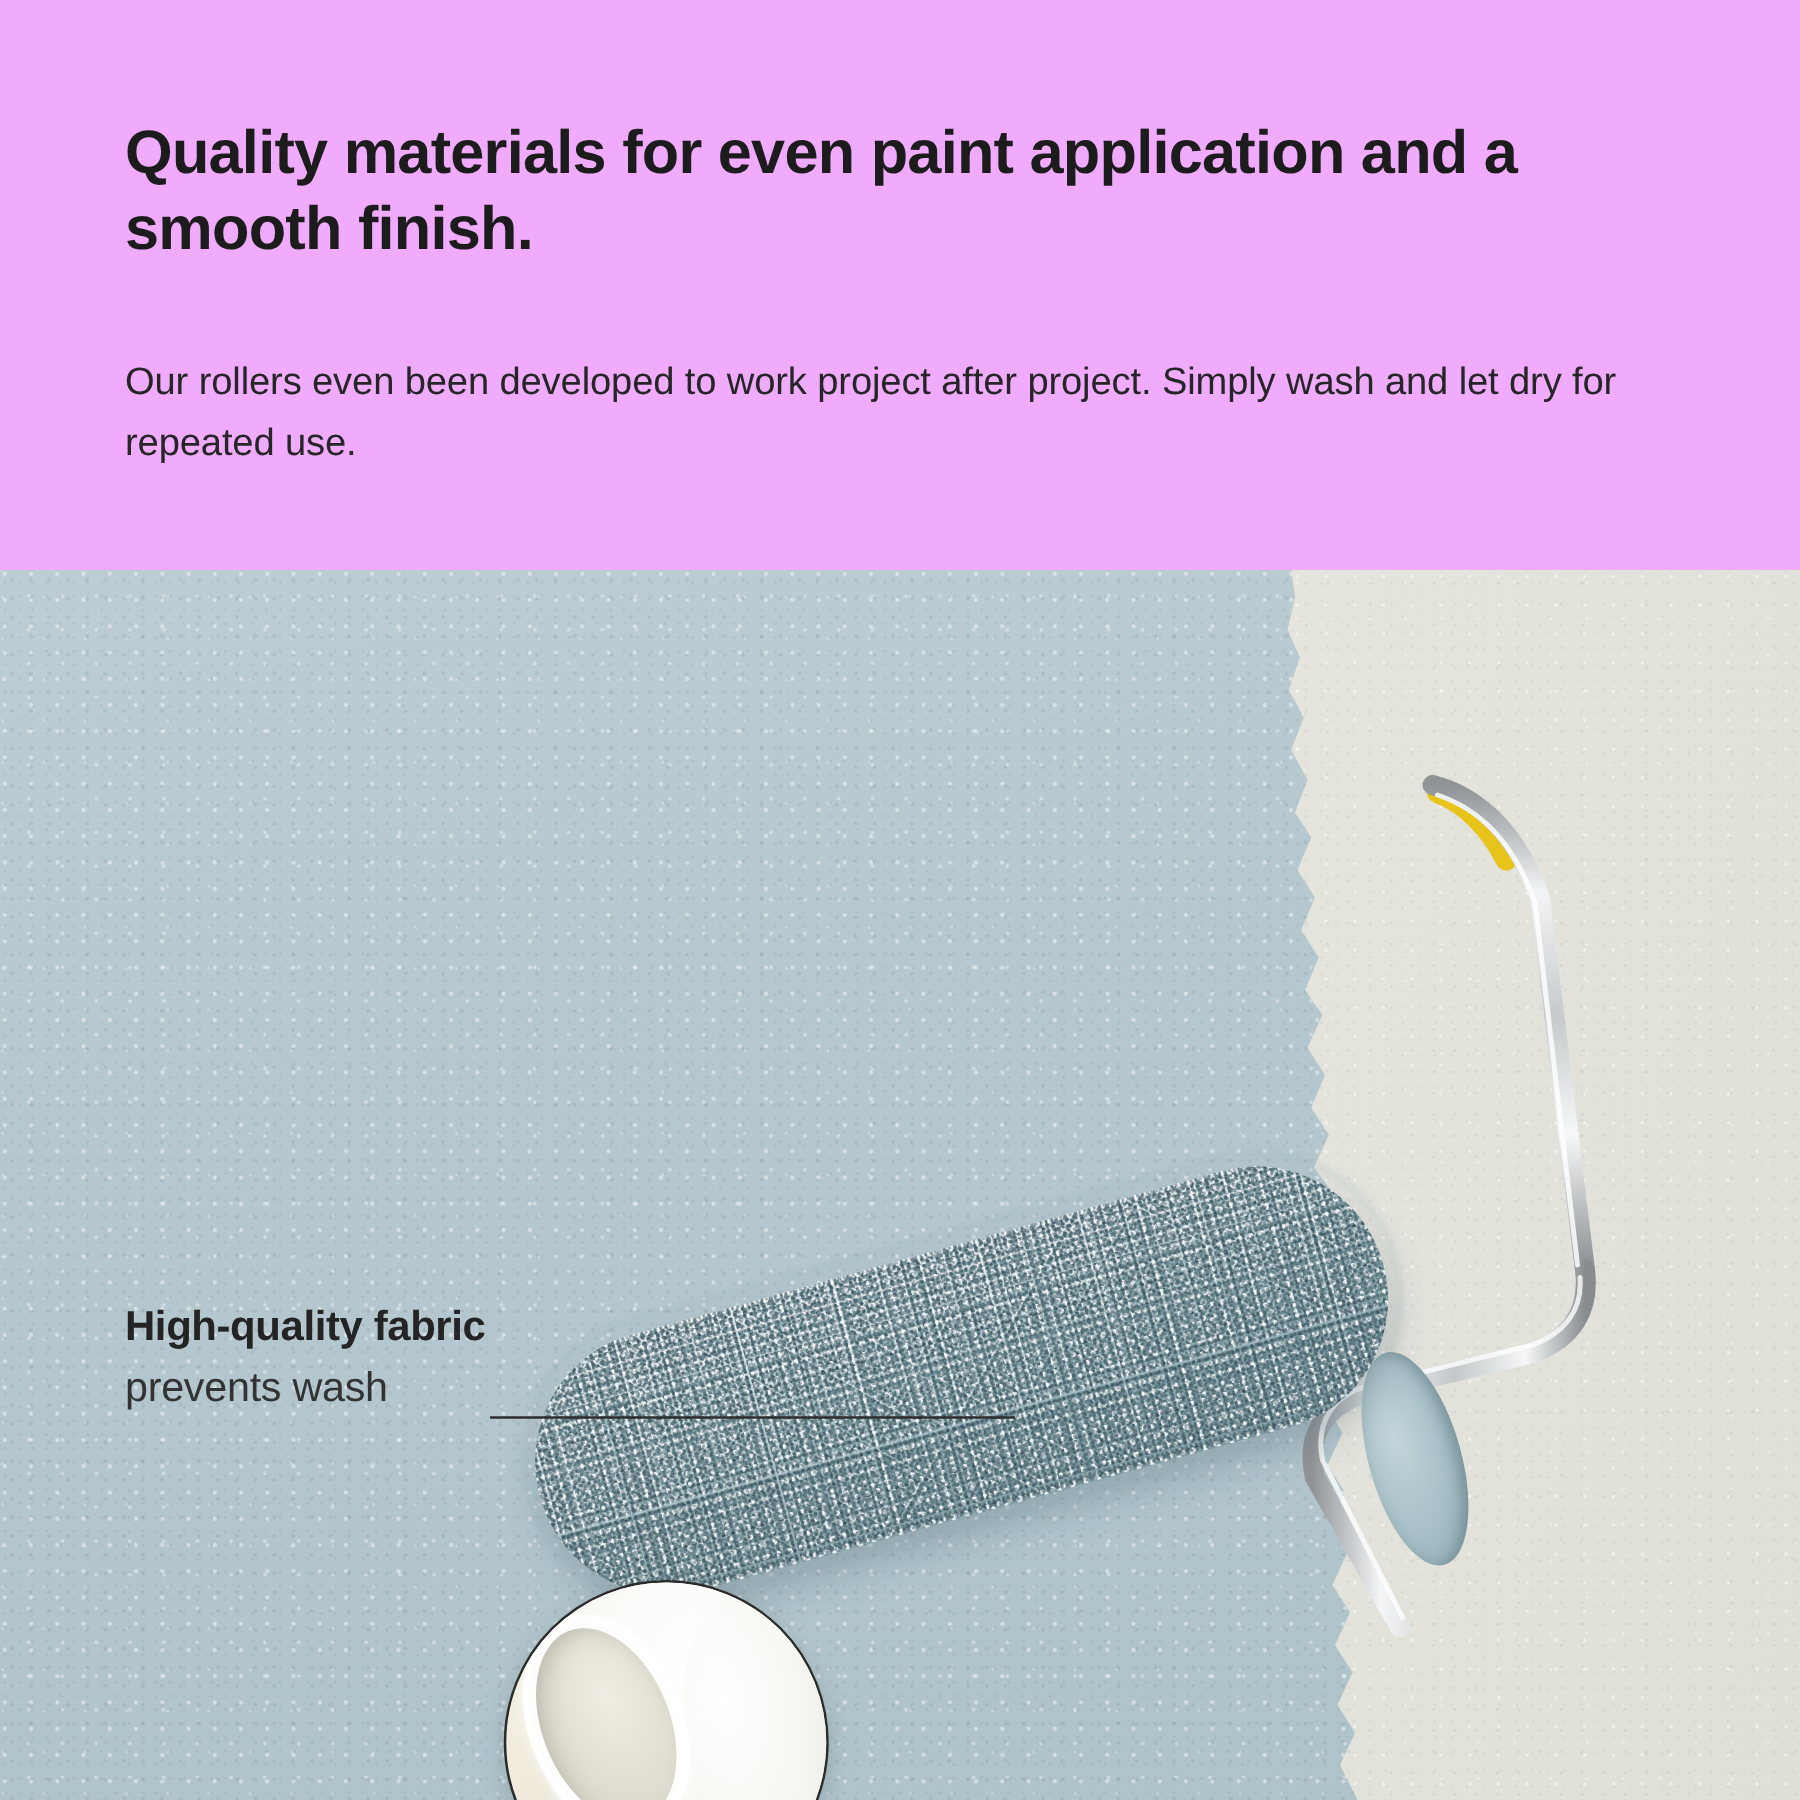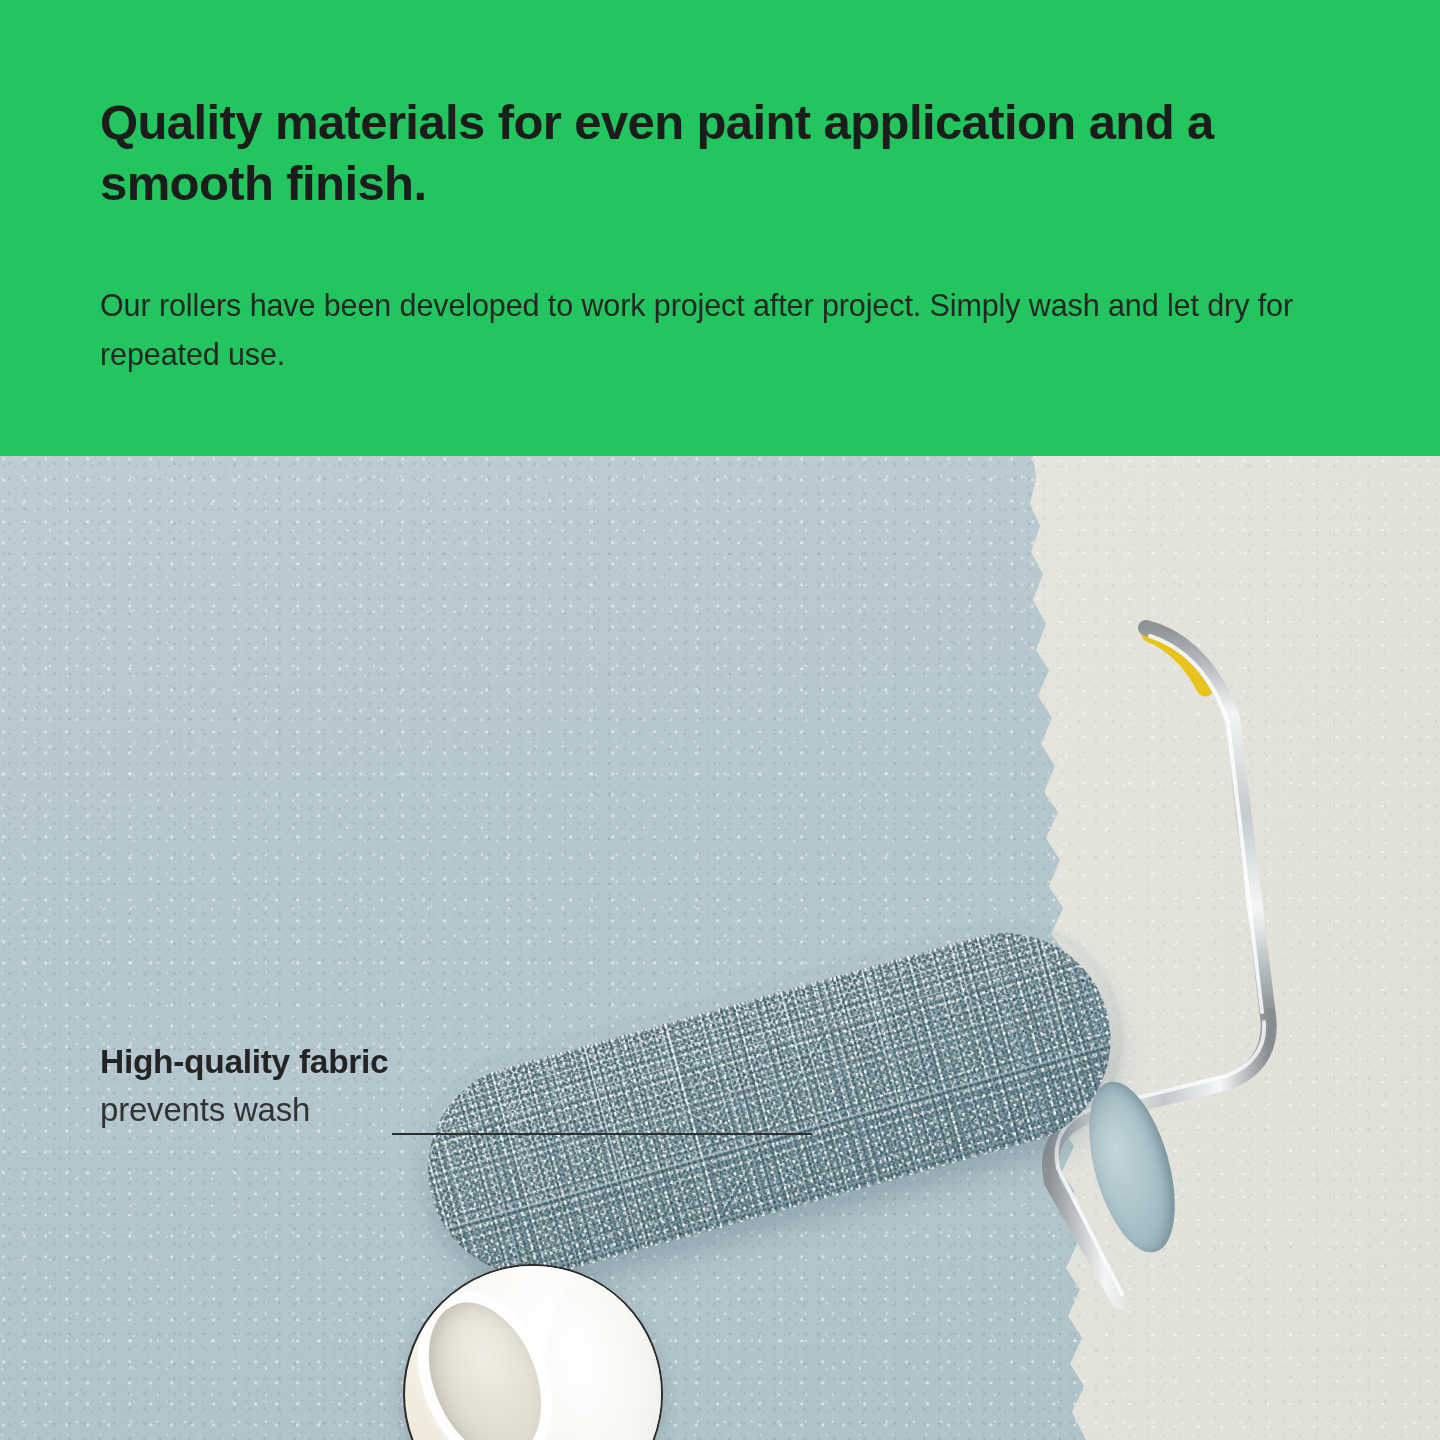--- a/index.html
+++ b/index.html
@@ -7,21 +7,21 @@
   html,body{
     width:1440px; height:1440px; overflow:hidden;
     font-family:"Liberation Sans", sans-serif;
     background:#E8E8E2;
   }
   #page{ position:relative; width:1440px; height:1440px; overflow:hidden; }
 
   
   #header{
     position:absolute; left:0; top:0; width:1440px; height:456px;
-    background:#22c55e; z-index:40;
+    background:#f0abfc; z-index:40;
   }
   #headline{
     position:absolute; left:100px; top:92px; width:1120px;
     font-size:49px; font-weight:700; line-height:1.25;
     letter-spacing:-0.6px; color:#1C1C1C;
   }
   #subcopy{
     position:absolute; left:100px; top:281px; width:1260px;
     font-size:30.5px; font-weight:400; line-height:1.62;
     letter-spacing:-0.1px; color:#262626;
@@ -278,16 +278,16 @@
 
     <div class="callout" id="callout-fabric">
       <div class="callout-title">High-quality fabric</div>
       <div class="callout-sub">prevents wash</div>
     </div>
 
   </section>
 
   <header id="header">
     <h1 id="headline">Quality materials for even paint application and a smooth finish.</h1>
-    <p id="subcopy">Our rollers have been developed to work project after project. Simply wash and let dry for repeated use.</p>
+    <p id="subcopy">Our rollers even been developed to work project after project. Simply wash and let dry for repeated use.</p>
   </header>
 
 </div>
 
 </body></html>

